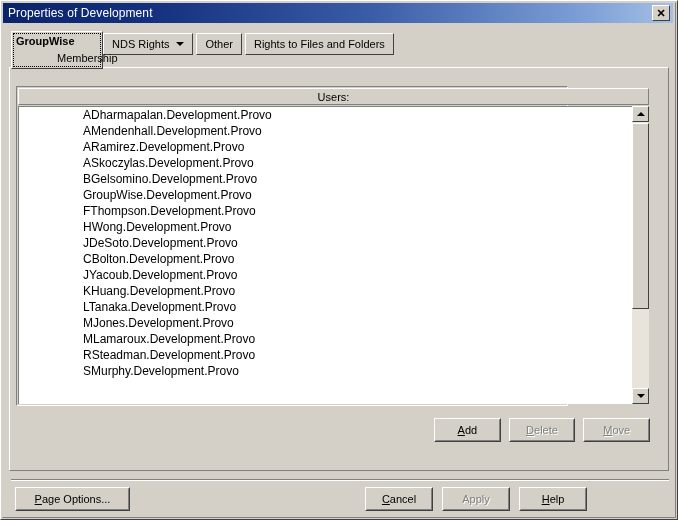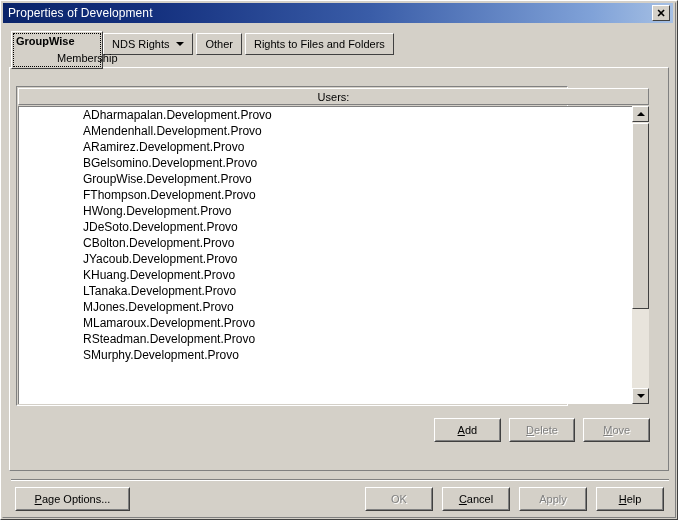--- a/index.html
+++ b/index.html
@@ -411,20 +411,21 @@
 
     <div class="list-outer">
       <div class="list-header">
         <span>Users:</span>
       </div>
 
       <div class="list-body" id="list-body">
           <div class="list-row">ADharmapalan.Development.Provo</div>
           <div class="list-row">AMendenhall.Development.Provo</div>
           <div class="list-row">ARamirez.Development.Provo</div>
+          <div class="list-row">ASkoczylas.Development.Provo</div>
           <div class="list-row">BGelsomino.Development.Provo</div>
           <div class="list-row">GroupWise.Development.Provo</div>
           <div class="list-row">FThompson.Development.Provo</div>
           <div class="list-row">HWong.Development.Provo</div>
           <div class="list-row">JDeSoto.Development.Provo</div>
           <div class="list-row">CBolton.Development.Provo</div>
           <div class="list-row">JYacoub.Development.Provo</div>
           <div class="list-row">KHuang.Development.Provo</div>
           <div class="list-row">LTanaka.Development.Provo</div>
           <div class="list-row">MJones.Development.Provo</div>
@@ -458,23 +459,20 @@
     </div>
   </div>
 
   <div class="divider"></div>
 
   <div class="bottom-bar">
     <div class="btn btn-page-options" id="btn-page-options">
       <span class="btn-inner"><span class="mn">P</span>age Options...</span>
     </div>
     <div class="bottom-right" id="bottom-right">
-        <div class="btn disabled">
-          <span class="btn-inner">OK</span>
-        </div>
         <div class="btn">
           <span class="btn-inner"><span class="mn">C</span>ancel</span>
         </div>
         <div class="btn disabled">
           <span class="btn-inner">Apply</span>
         </div>
         <div class="btn">
           <span class="btn-inner"><span class="mn">H</span>elp</span>
         </div>
       </div>

